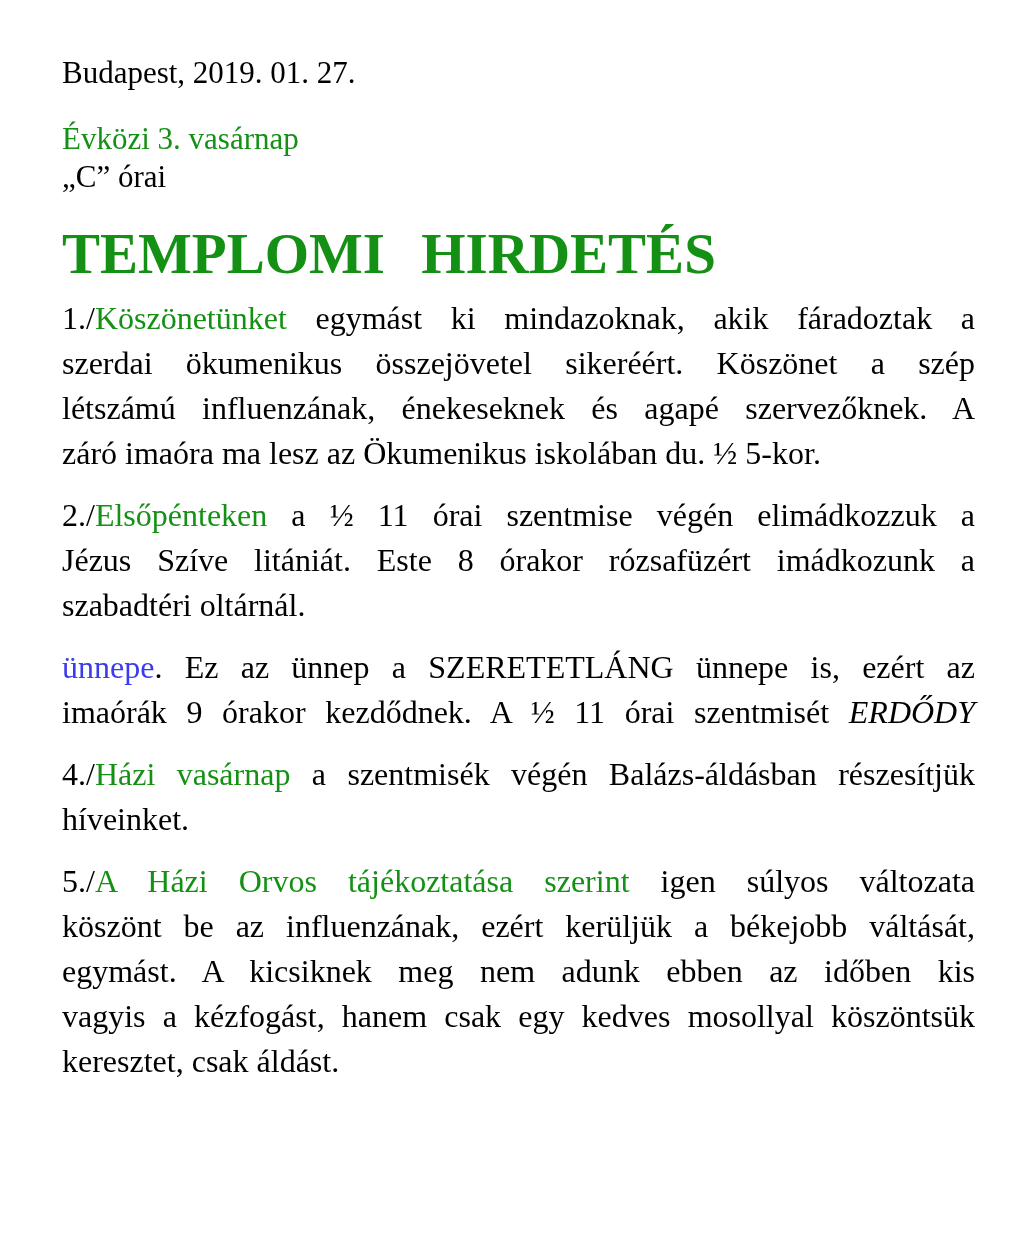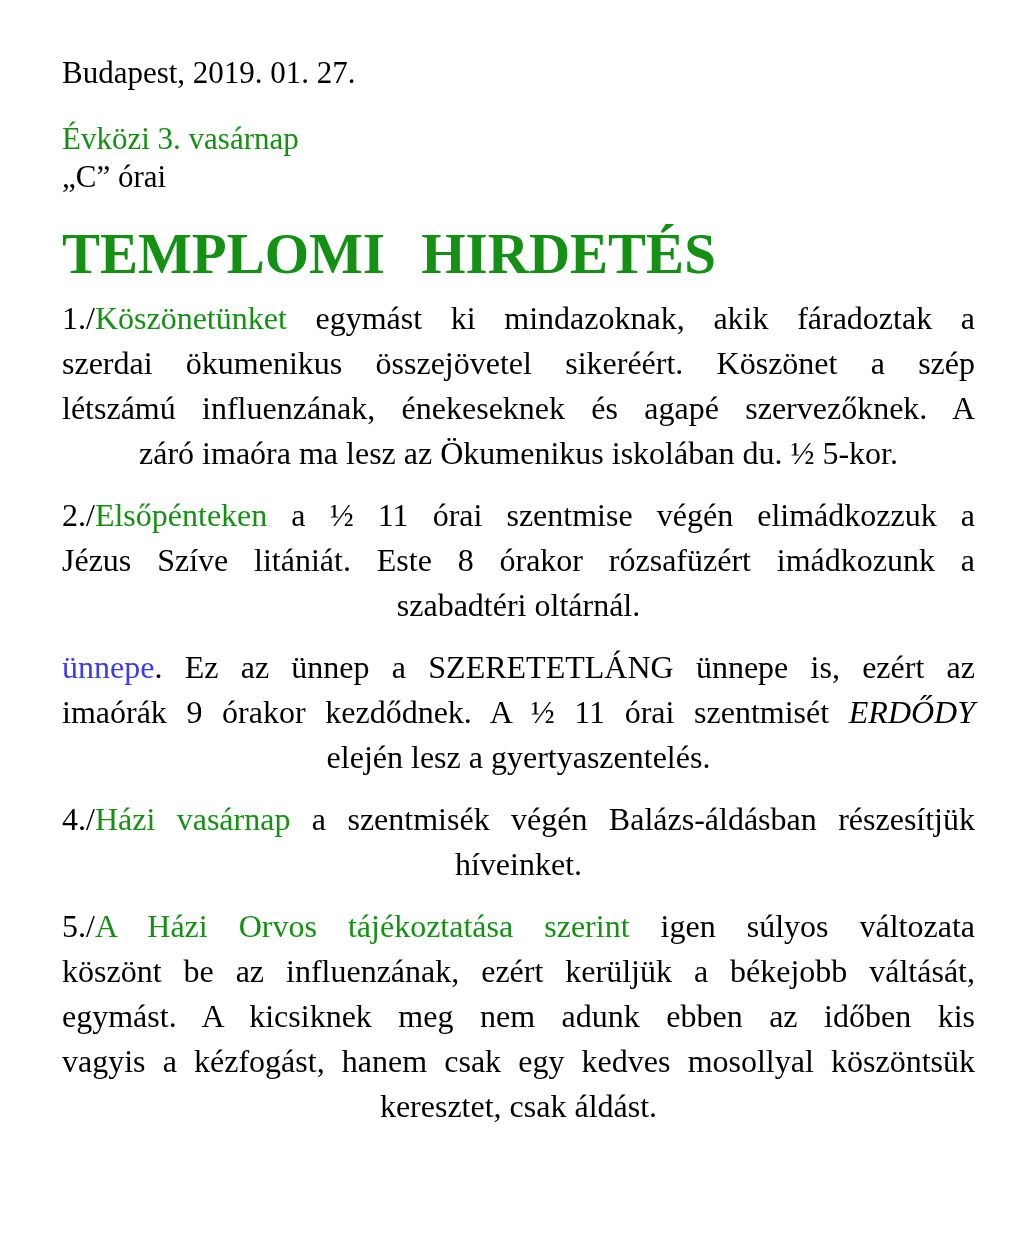--- a/index.html
+++ b/index.html
@@ -39,21 +39,21 @@
   .para{margin:0 0 17px 0;}
   .line{
     font-size:32px;
     line-height:45px;
     hyphens:none;
   }
   .line.j{
     text-align:justify;
     text-align-last:justify;
   }
-  .line.l{text-align:center;}
+  .line.l{text-align:left;}
   .seg-black{color:var(--ink);}
   .seg-green{color:var(--green);}
   .seg-blue{color:var(--blue);}
   .seg-italic{color:var(--ink);font-style:italic;}
 </style>
 </head>
 <body>
 
 <div class="doc">
   <div class="hline">Budapest, 2019. 01. 27.</div>
@@ -68,21 +68,20 @@
         <div class="line l"><span class="seg-black">záró imaóra ma lesz az Ökumenikus iskolában du. ½ 5-kor.</span></div>
       </div>
       <div class="para">
         <div class="line j"><span class="seg-black">2./</span><span class="seg-green">Elsőpénteken</span><span class="seg-black"> a ½ 11 órai szentmise végén elimádkozzuk a</span></div>
         <div class="line j"><span class="seg-black">Jézus Szíve litániát. Este 8 órakor rózsafüzért imádkozunk a</span></div>
         <div class="line l"><span class="seg-black">szabadtéri oltárnál.</span></div>
       </div>
       <div class="para">
         <div class="line j"><span class="seg-blue">ünnepe</span><span class="seg-black">. Ez az ünnep a SZERETETLÁNG ünnepe is, ezért az</span></div>
         <div class="line j"><span class="seg-black">imaórák 9 órakor kezdődnek. A ½ 11 órai szentmisét </span><span class="seg-italic">ERDŐDY</span></div>
-        <div class="line l"><span class="seg-black">elején lesz a gyertyaszentelés.</span></div>
       </div>
       <div class="para">
         <div class="line j"><span class="seg-black">4./</span><span class="seg-green">Házi vasárnap</span><span class="seg-black"> a szentmisék végén Balázs-áldásban részesítjük</span></div>
         <div class="line l"><span class="seg-black">híveinket.</span></div>
       </div>
       <div class="para">
         <div class="line j"><span class="seg-black">5./</span><span class="seg-green">A Házi Orvos tájékoztatása szerint</span><span class="seg-black"> igen súlyos változata</span></div>
         <div class="line j"><span class="seg-black">köszönt be az influenzának, ezért kerüljük a békejobb váltását,</span></div>
         <div class="line j"><span class="seg-black">egymást. A kicsiknek meg nem adunk ebben az időben kis</span></div>
         <div class="line j"><span class="seg-black">vagyis a kézfogást, hanem csak egy kedves mosollyal köszöntsük</span></div>

